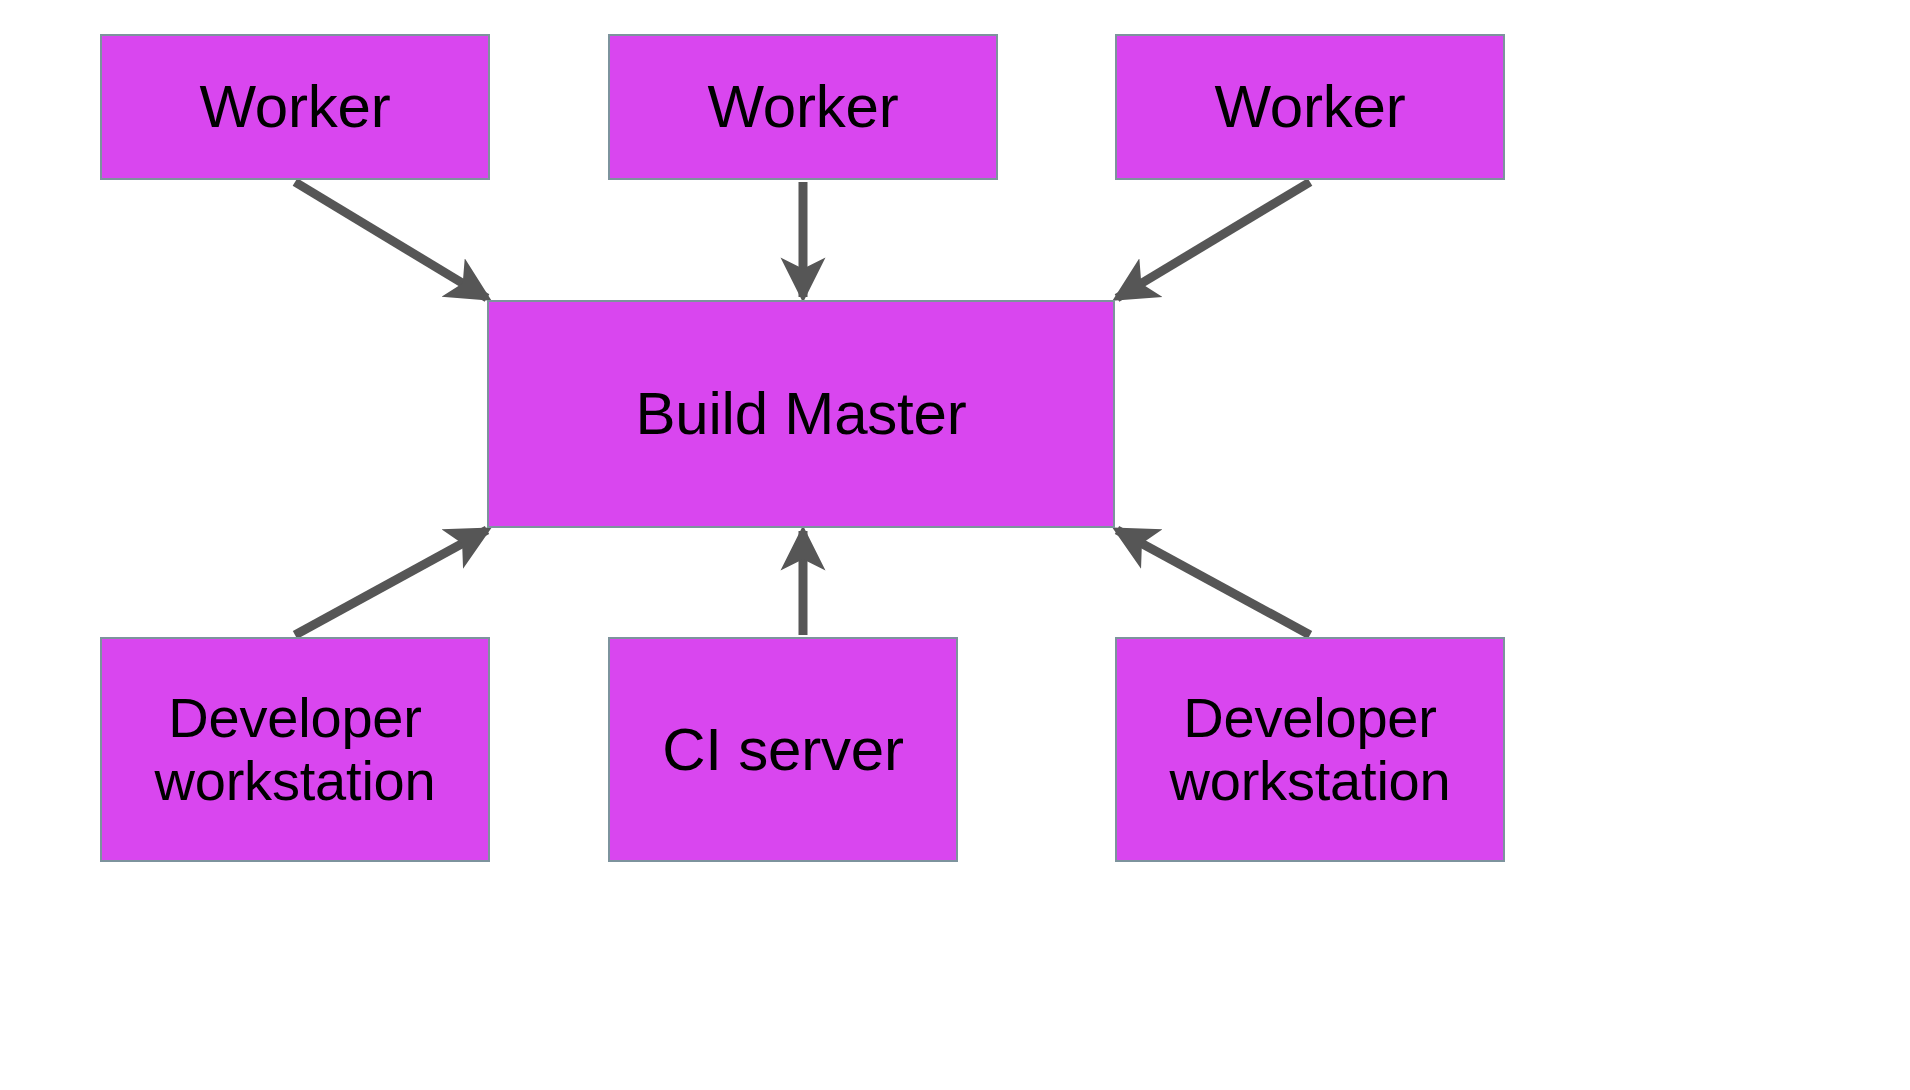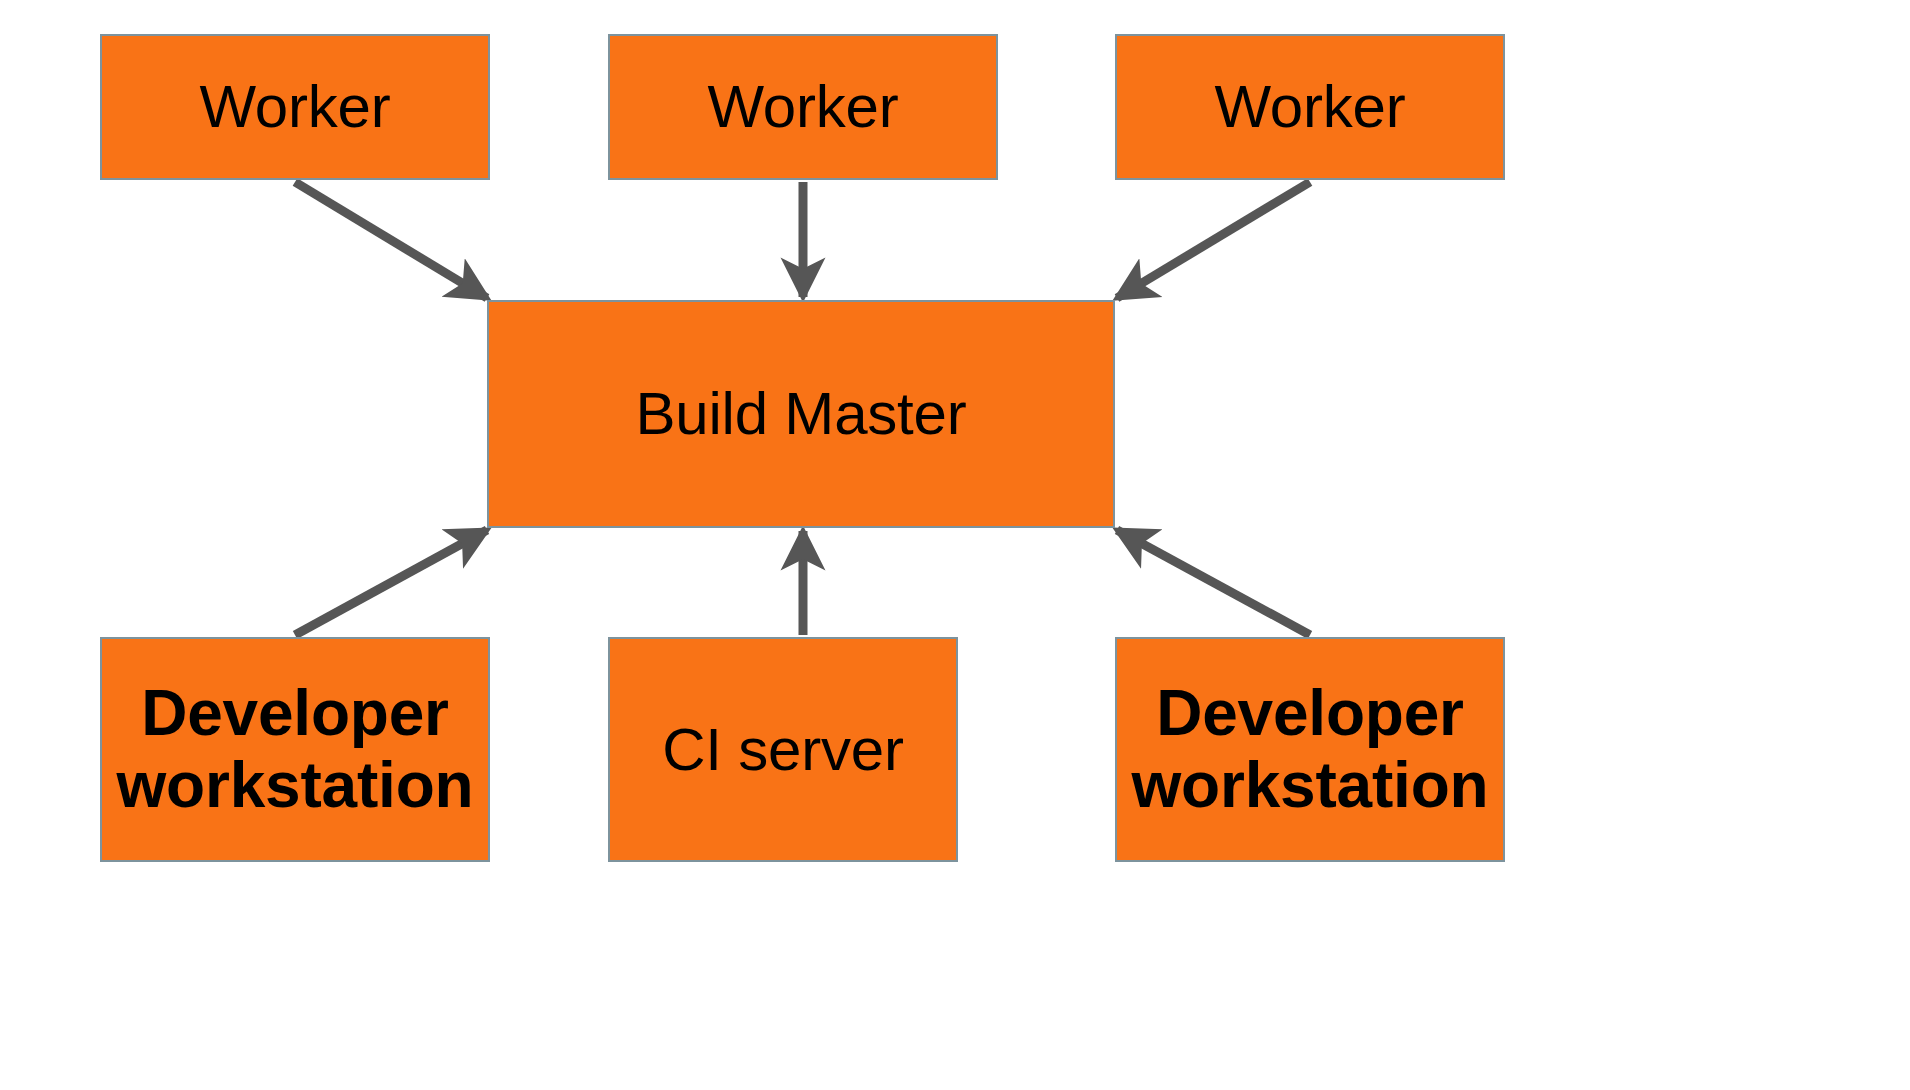--- a/index.html
+++ b/index.html
@@ -24,39 +24,39 @@
     position: absolute;
     left: 0;
     top: 0;
     width: 1910px;
     height: 1090px;
     pointer-events: none;
   }
   .node {
     position: absolute;
     box-sizing: border-box;
-    background: #f97316;
+    background: #d946ef;
     border: 2px solid #7d939d;
     display: flex;
     align-items: center;
     justify-content: center;
     text-align: center;
   }
   .node-label {
     color: #000000;
     font-family: "Liberation Sans", sans-serif;
     font-weight: 400;
     line-height: 1.12;
     white-space: pre-line;
     letter-spacing: -0.2px;
   }
   .node-worker .node-label { font-size: 60px; }
   .node-master .node-label { font-size: 60px; }
   .node-ci .node-label     { font-size: 60px; }
-  .node-dev .node-label    { font-size: 64px; font-weight: bold; }
+  .node-dev .node-label    { font-size: 56px; }
 </style>
 </head>
 <body>
 
 <div id="diagram-canvas">
 
   <svg id="edge-layer" viewBox="0 0 1910 1090" width="1910" height="1090" xmlns="http://www.w3.org/2000/svg">
     <defs>
       <marker id="arrow-head" markerWidth="5.2" markerHeight="5.2" refX="4.4" refY="2.6" orient="auto" markerUnits="strokeWidth">
         <path d="M 0,0.1 L 5.0,2.6 L 0,5.1 L 1.25,2.6 Z" fill="#565656"></path>

